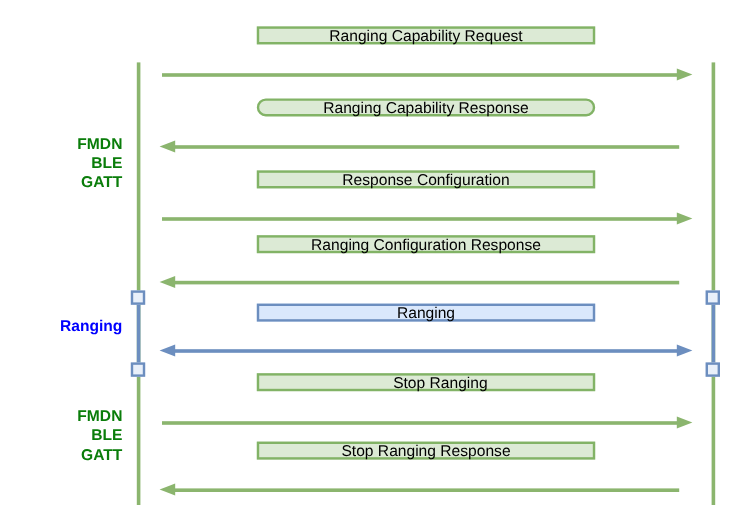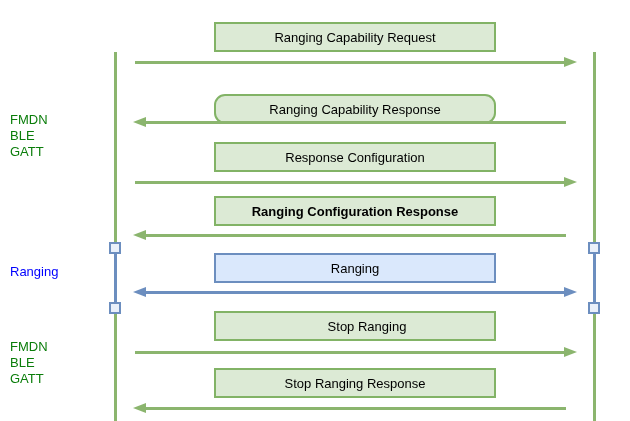--- a/index.html
+++ b/index.html
@@ -18,31 +18,31 @@
   
   .marker {
     position:absolute; width:12px; height:12px; box-sizing:border-box;
     border:2px solid var(--blue_border); background:var(--marker_fill);
   }
   .mk-tl { left:109px; top:242px; } .mk-bl { left:109px; top:302px; }
   .mk-tr { left:588px; top:242px; } .mk-br { left:588px; top:302px; }
 
   
   .side-label {
-    position:absolute; left:10px; width:92px; text-align:left;
-    font-weight:normal; font-size:13px; line-height:16px;
+    position:absolute; left:10px; width:92px; text-align:right;
+    font-weight:bold; font-size:13px; line-height:16px;
   }
   .side-label span { display:block; }
   .sl-green { color:var(--green_text); }
   .sl-blue  { color:var(--blue_text); }
   .sl1 { top:112px; } .sl2 { top:264px; } .sl3 { top:339px; }
 
   
   .box {
-    position:absolute; left:214px; width:282px; height:30px; box-sizing:border-box;
+    position:absolute; left:214px; width:282px; height:15px; box-sizing:border-box;
     display:flex; align-items:center; justify-content:center;
     font-size:13px; color:var(--box_text); border:2px solid;
   }
   .box-green { background:var(--green_fill); border-color:var(--green_border); }
   .box-blue  { background:var(--blue_fill);  border-color:var(--blue_border); }
 
   
   .arrow { position:absolute; height:10px; }
   .shaft { position:absolute; top:3.5px; height:3px; }
   .head  { position:absolute; top:0; width:0; height:0;
@@ -59,23 +59,23 @@
   .dir-left { left:133px; width:433px; }
   .dir-left .shaft { left:12px; right:0; }
   .dir-left .head-left { left:0; }
   .dir-both { left:133px; width:444px; }
   .dir-both .shaft { left:12px; right:12px; }
   .dir-both .head-left { left:0; }
   .dir-both .head-right { right:0; }
 
   
   .m1-box { top:22px; }  .m1-arrow { top:57px; }
-  .m2-box { top:94px;border-radius:11px; }  .m2-arrow { top:117px; }
+  .m2-box { top:82px;border-radius:11px; }  .m2-arrow { top:117px; }
   .m3-box { top:142px; } .m3-arrow { top:177px; }
-  .m4-box { top:196px;font-weight:bold; } .m4-arrow { top:230px; }
+  .m4-box { top:196px; } .m4-arrow { top:230px; }
   .m5-box { top:253px; } .m5-arrow { top:287px; }
   .m6-box { top:311px;padding-left:24px; } .m6-arrow { top:347px; }
   .m7-box { top:368px;align-items:center; } .m7-arrow { top:403px; }
 </style>
 </head>
 <body>
 
 <div class="canvas">
 
   <div class="lifeline ll-left">

